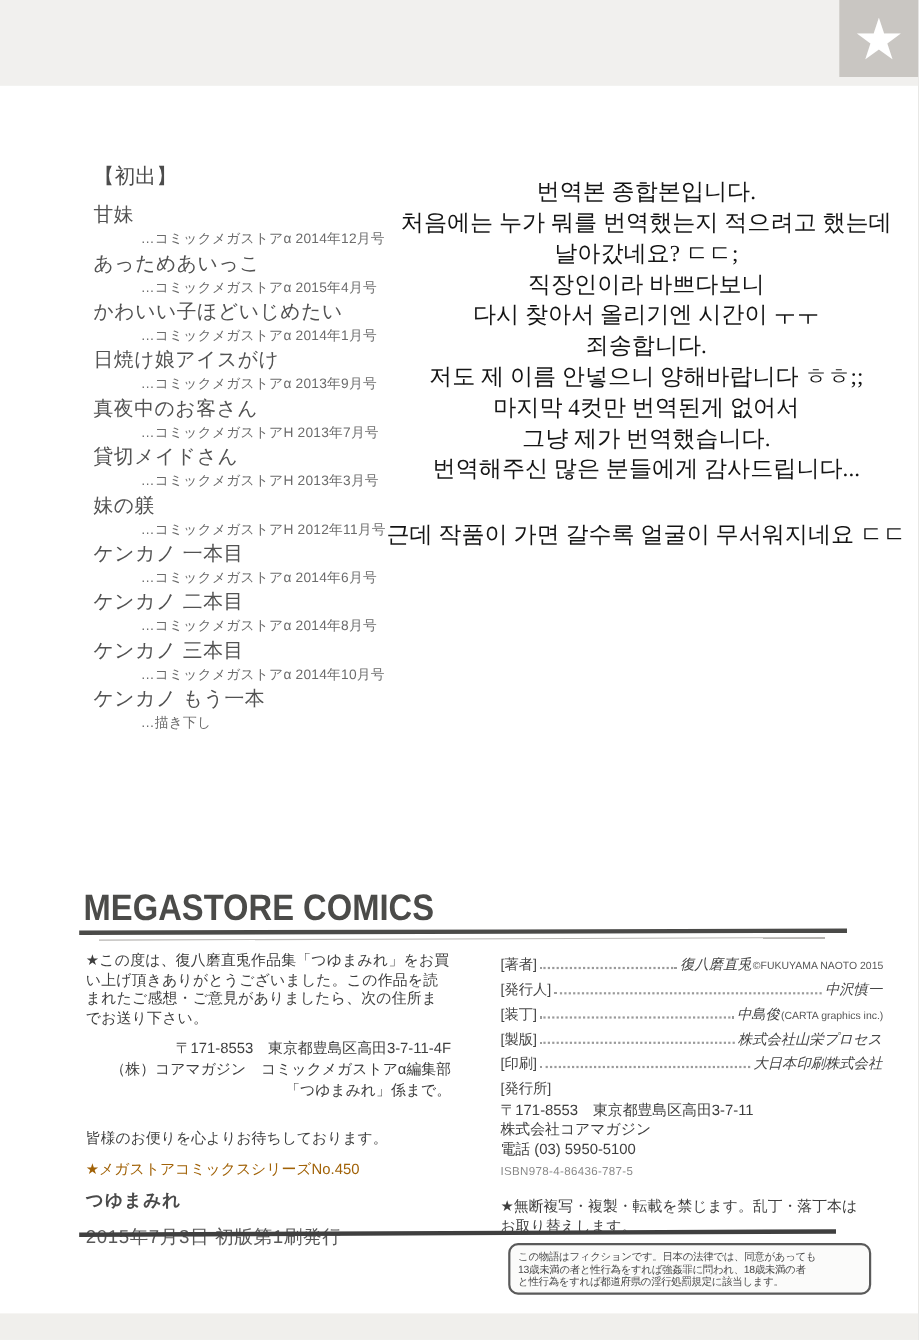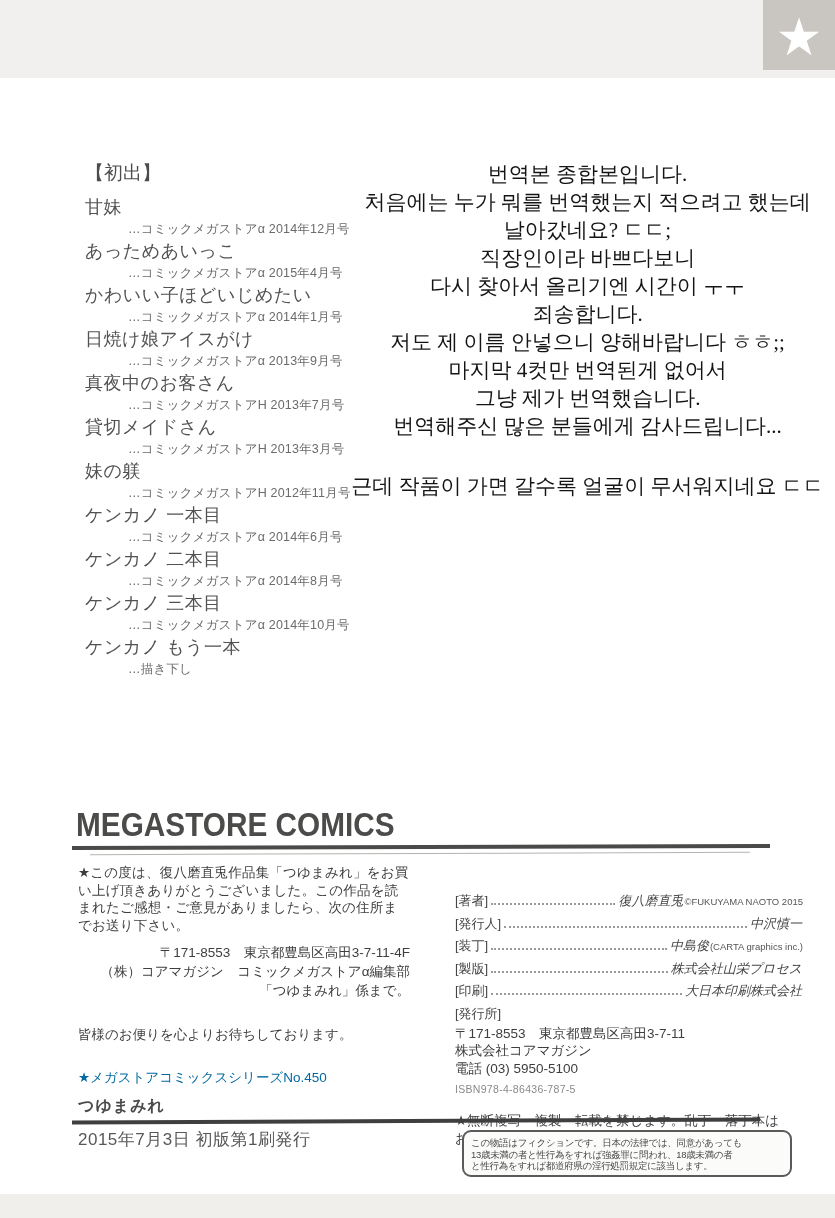--- a/index.html
+++ b/index.html
@@ -10,21 +10,21 @@
     color:#3f3f3f;
   }
   
   .top-band{position:absolute;left:0;top:0;width:835px;height:78px;background:#f1f0ee;}
   .star-square{
     position:absolute; right:0; top:0; width:72px; height:70px;
     background:#c9c6c2; display:flex; align-items:center; justify-content:center;
   }
   .star-square .star{color:#ffffff;font-size:52px;line-height:1;transform:translateY(2px);}
   
-  .shoshutsu{position:absolute;left:85px;top:160px;width:330px;}
+  .shoshutsu{position:absolute;left:85px;top:148px;width:330px;}
   .shoshutsu-header{font-size:19px;color:#4c4c4c;line-height:26px;margin-bottom:8px;}
   .entry{height:44px;}
   .entry .title{font-size:18px;color:#525252;line-height:26px;letter-spacing:.5px;}
   .entry .source{font-size:12.5px;color:#6b6b6b;line-height:18px;padding-left:43px;letter-spacing:.2px;}
   
   .translator{
     position:absolute;left:340px;top:160px;width:495px;text-align:center;
     font-family:"Liberation Serif","DejaVu Serif",serif;color:#141414;
   }
   .translator .line{font-size:21px;line-height:28px;white-space:nowrap;}
@@ -34,24 +34,24 @@
     position:absolute;left:76px;top:806px;
     font-size:31px;font-weight:700;color:#4b4b49;letter-spacing:0px;
     transform:scaleX(.96) scaleY(1.08);transform-origin:left top;white-space:nowrap;
   }
   .logo-rule-thick{position:absolute;left:72px;top:845px;width:698px;height:4px;background:#4a4a48;transform:rotate(-.15deg);}
   .logo-rule-thin{position:absolute;left:90px;top:853px;width:660px;height:1px;background:#b5b3b0;transform:rotate(-.2deg);}
   .left-col{position:absolute;left:78px;top:864px;width:332px;}
   .thanks{font-size:13.5px;line-height:17.5px;color:#3e3e3e;letter-spacing:.2px;}
   .addr{margin-top:9px;font-size:13.5px;line-height:19px;color:#3e3e3e;text-align:right;}
   .waiting{margin-top:26px;font-size:13.5px;line-height:18px;color:#3e3e3e;}
-  .series{margin-top:25px;font-size:13.5px;color:#0369a1;}
+  .series{margin-top:10px;font-size:13.5px;color:#a16207;}
   .book-title{margin-top:9px;font-size:16px;font-weight:700;color:#4a4a4a;letter-spacing:1px;}
   .print-date{margin-top:11px;font-size:17px;color:#585858;letter-spacing:.5px;}
-  .right-col{position:absolute;left:455px;top:892px;width:348px;}
+  .right-col{position:absolute;left:455px;top:868px;width:348px;}
   .credit-row{display:flex;align-items:baseline;height:22.5px;font-size:13px;color:#454545;}
   .credit-row .leader{flex:1;border-bottom:2px dotted #9a9a9a;margin:0 3px 4px 3px;min-width:8px;}
   .credit-row .value{white-space:nowrap;font-style:italic;}
   .credit-row .suffix{font-size:9.5px;color:#555;white-space:nowrap;margin-left:1px;}
   .pub-label{font-size:13px;color:#454545;height:20px;}
   .pub-line{font-size:13.5px;line-height:17.5px;color:#3e3e3e;}
   .isbn{margin-top:6px;font-size:10.5px;color:#8a8a8a;letter-spacing:.3px;}
   .notice{margin-top:17px;font-size:13.5px;line-height:17.5px;color:#3e3e3e;width:330px;}
   .bottom-rule{position:absolute;left:72px;top:1119px;width:688px;height:3.5px;background:#3f3f3f;transform:rotate(-.25deg);}
   .disclaimer{

